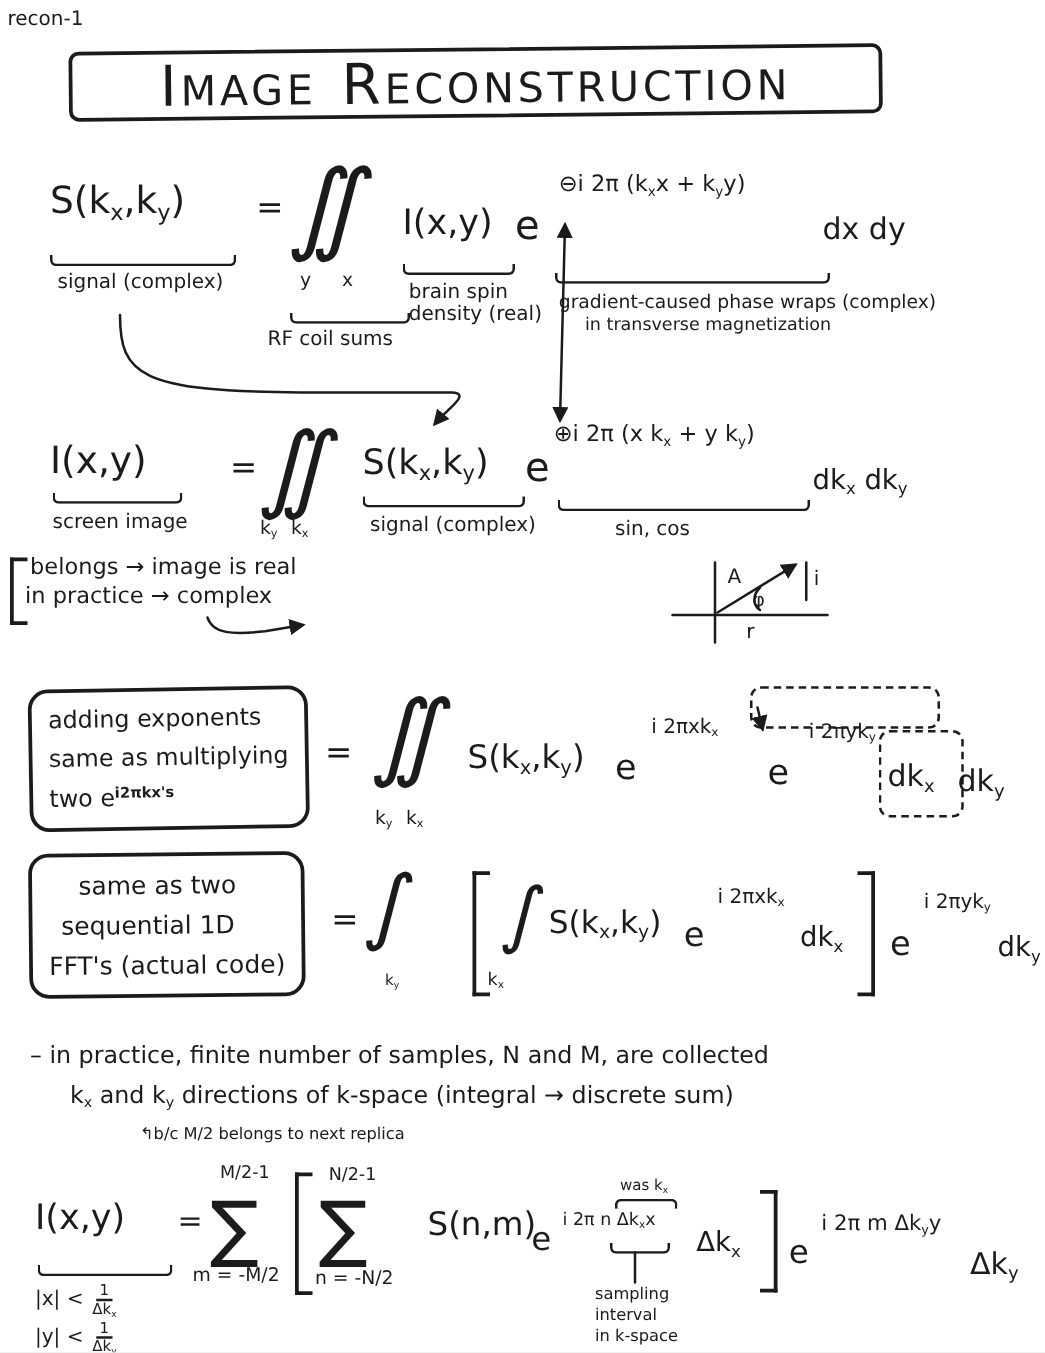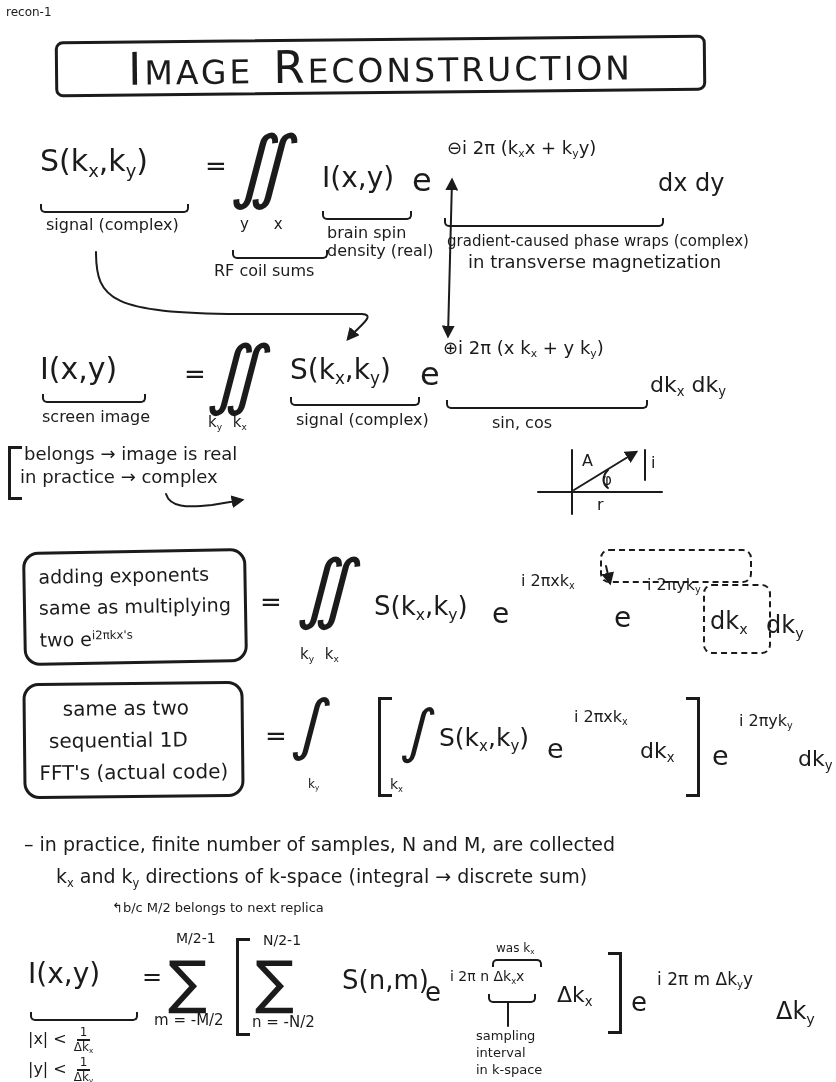--- a/index.html
+++ b/index.html
@@ -1,20 +1,20 @@
 <!DOCTYPE html>
 <html><head>
 <meta charset="utf-8">
 <style>
   html,body{margin:0;padding:0;background:#e8e8e8;}
   .paper{position:relative;width:836px;height:1082px;background:#ffffff;overflow:hidden;
          font-family:"DejaVu Sans",sans-serif;color:#1b1b1b;}
   .hw{position:absolute;white-space:nowrap;line-height:1.15;}
   sub{font-size:0.6em;vertical-align:-0.32em;line-height:0;}
-  sup{font-size:0.62em;vertical-align:0.55em;line-height:0;}
+  sup{font-size:0.62em;vertical-align:0.55em;line-height:0;font-weight:bold;}
   .intg{display:inline-block;transform:skewX(-12deg);letter-spacing:-0.28em;line-height:1;}
   .sum{line-height:1;}
   .ub{position:absolute;border:2px solid #1b1b1b;border-top:none;height:7px;border-radius:0 0 5px 5px;}
   .ob{position:absolute;border:2px solid #1b1b1b;border-bottom:none;height:6px;border-radius:5px 5px 0 0;}
   .dashedbox{position:absolute;border:2px dashed #1b1b1b;border-radius:9px;}
   .bracket-l{position:absolute;width:11px;border-left:3px solid #1b1b1b;border-top:3px solid #1b1b1b;border-bottom:3px solid #1b1b1b;}
   .bracket-r{position:absolute;width:11px;border-right:3px solid #1b1b1b;border-top:3px solid #1b1b1b;border-bottom:3px solid #1b1b1b;}
   .note-box{position:absolute;border:3px solid #1b1b1b;border-radius:16px;padding:7px 13px;}
   .note-box span{display:block;white-space:nowrap;}
   .title-box{position:absolute;left:55px;top:38px;width:645px;height:50px;border:3px solid #1b1b1b;
@@ -26,21 +26,21 @@
   .bound{display:flex;align-items:center;gap:7px;}
   svg.overlay{position:absolute;left:0;top:0;pointer-events:none;}
   svg .stroke{stroke:#1b1b1b;stroke-width:2;fill:none;stroke-linecap:round;}
   svg text{font-family:"DejaVu Sans",sans-serif;fill:#1b1b1b;}
 </style>
 </head>
 <body>
 
 <div class="paper">
 
-  <div class="hw" style="left:6px;top:6px;font-size:12px">recon-1</div>
+  <div class="hw" style="left:6px;top:6px;font-size:16px">recon-1</div>
   <div class="title-box">
     <span class="title-word">IMAGE</span>
     <span class="title-word">RECONSTRUCTION</span>
   </div>
 
   <div class="hw" style="left:40px;top:144px;font-size:30px">S(k<sub>x</sub>,k<sub>y</sub>)</div>
   <div class="hw" style="left:205px;top:152px;font-size:26px">=</div>
   <div class="hw intg" style="left:236px;top:126px;font-size:80px">∫∫</div>
   <div class="hw" style="left:240px;top:216px;font-size:15px;word-spacing:20px">y x</div>
   <div class="hw" style="left:322px;top:162px;font-size:28px">I(x,y)</div>
@@ -50,21 +50,21 @@
 
   <div class="ub" style="left:40px;top:204px;width:145px"></div>
   <div class="hw" style="left:46px;top:216px;font-size:16px">signal (complex)</div>
   <div class="ub" style="left:232px;top:250px;width:92px"></div>
   <div class="hw" style="left:214px;top:262px;font-size:16px">RF coil sums</div>
   <div class="ub" style="left:322px;top:211px;width:86px"></div>
   <div class="hw" style="left:327px;top:224px;font-size:16px">brain spin</div>
   <div class="hw" style="left:327px;top:242px;font-size:16px">density (real)</div>
   <div class="ub" style="left:444px;top:218px;width:216px"></div>
   <div class="hw" style="left:447px;top:233px;font-size:15px">gradient-caused phase wraps (complex)</div>
-  <div class="hw" style="left:468px;top:252px;font-size:18px">in transverse magnetization</div>
+  <div class="hw" style="left:468px;top:252px;font-size:14px">in transverse magnetization</div>
 
   <div class="hw" style="left:40px;top:352px;font-size:30px">I(x,y)</div>
   <div class="hw" style="left:184px;top:360px;font-size:26px">=</div>
   <div class="hw intg" style="left:212px;top:336px;font-size:76px">∫∫</div>
   <div class="hw" style="left:208px;top:414px;font-size:15px;word-spacing:6px">k<sub>y</sub> k<sub>x</sub></div>
   <div class="hw" style="left:290px;top:354px;font-size:28px">S(k<sub>x</sub>,k<sub>y</sub>)</div>
   <div class="hw" style="left:420px;top:356px;font-size:32px">e</div>
   <div class="hw" style="left:443px;top:338px;font-size:18px">⊕i 2π (x k<sub>x</sub> + y k<sub>y</sub>)</div>
   <div class="hw" style="left:650px;top:372px;font-size:22px">dk<sub>x</sub> dk<sub>y</sub></div>
 

